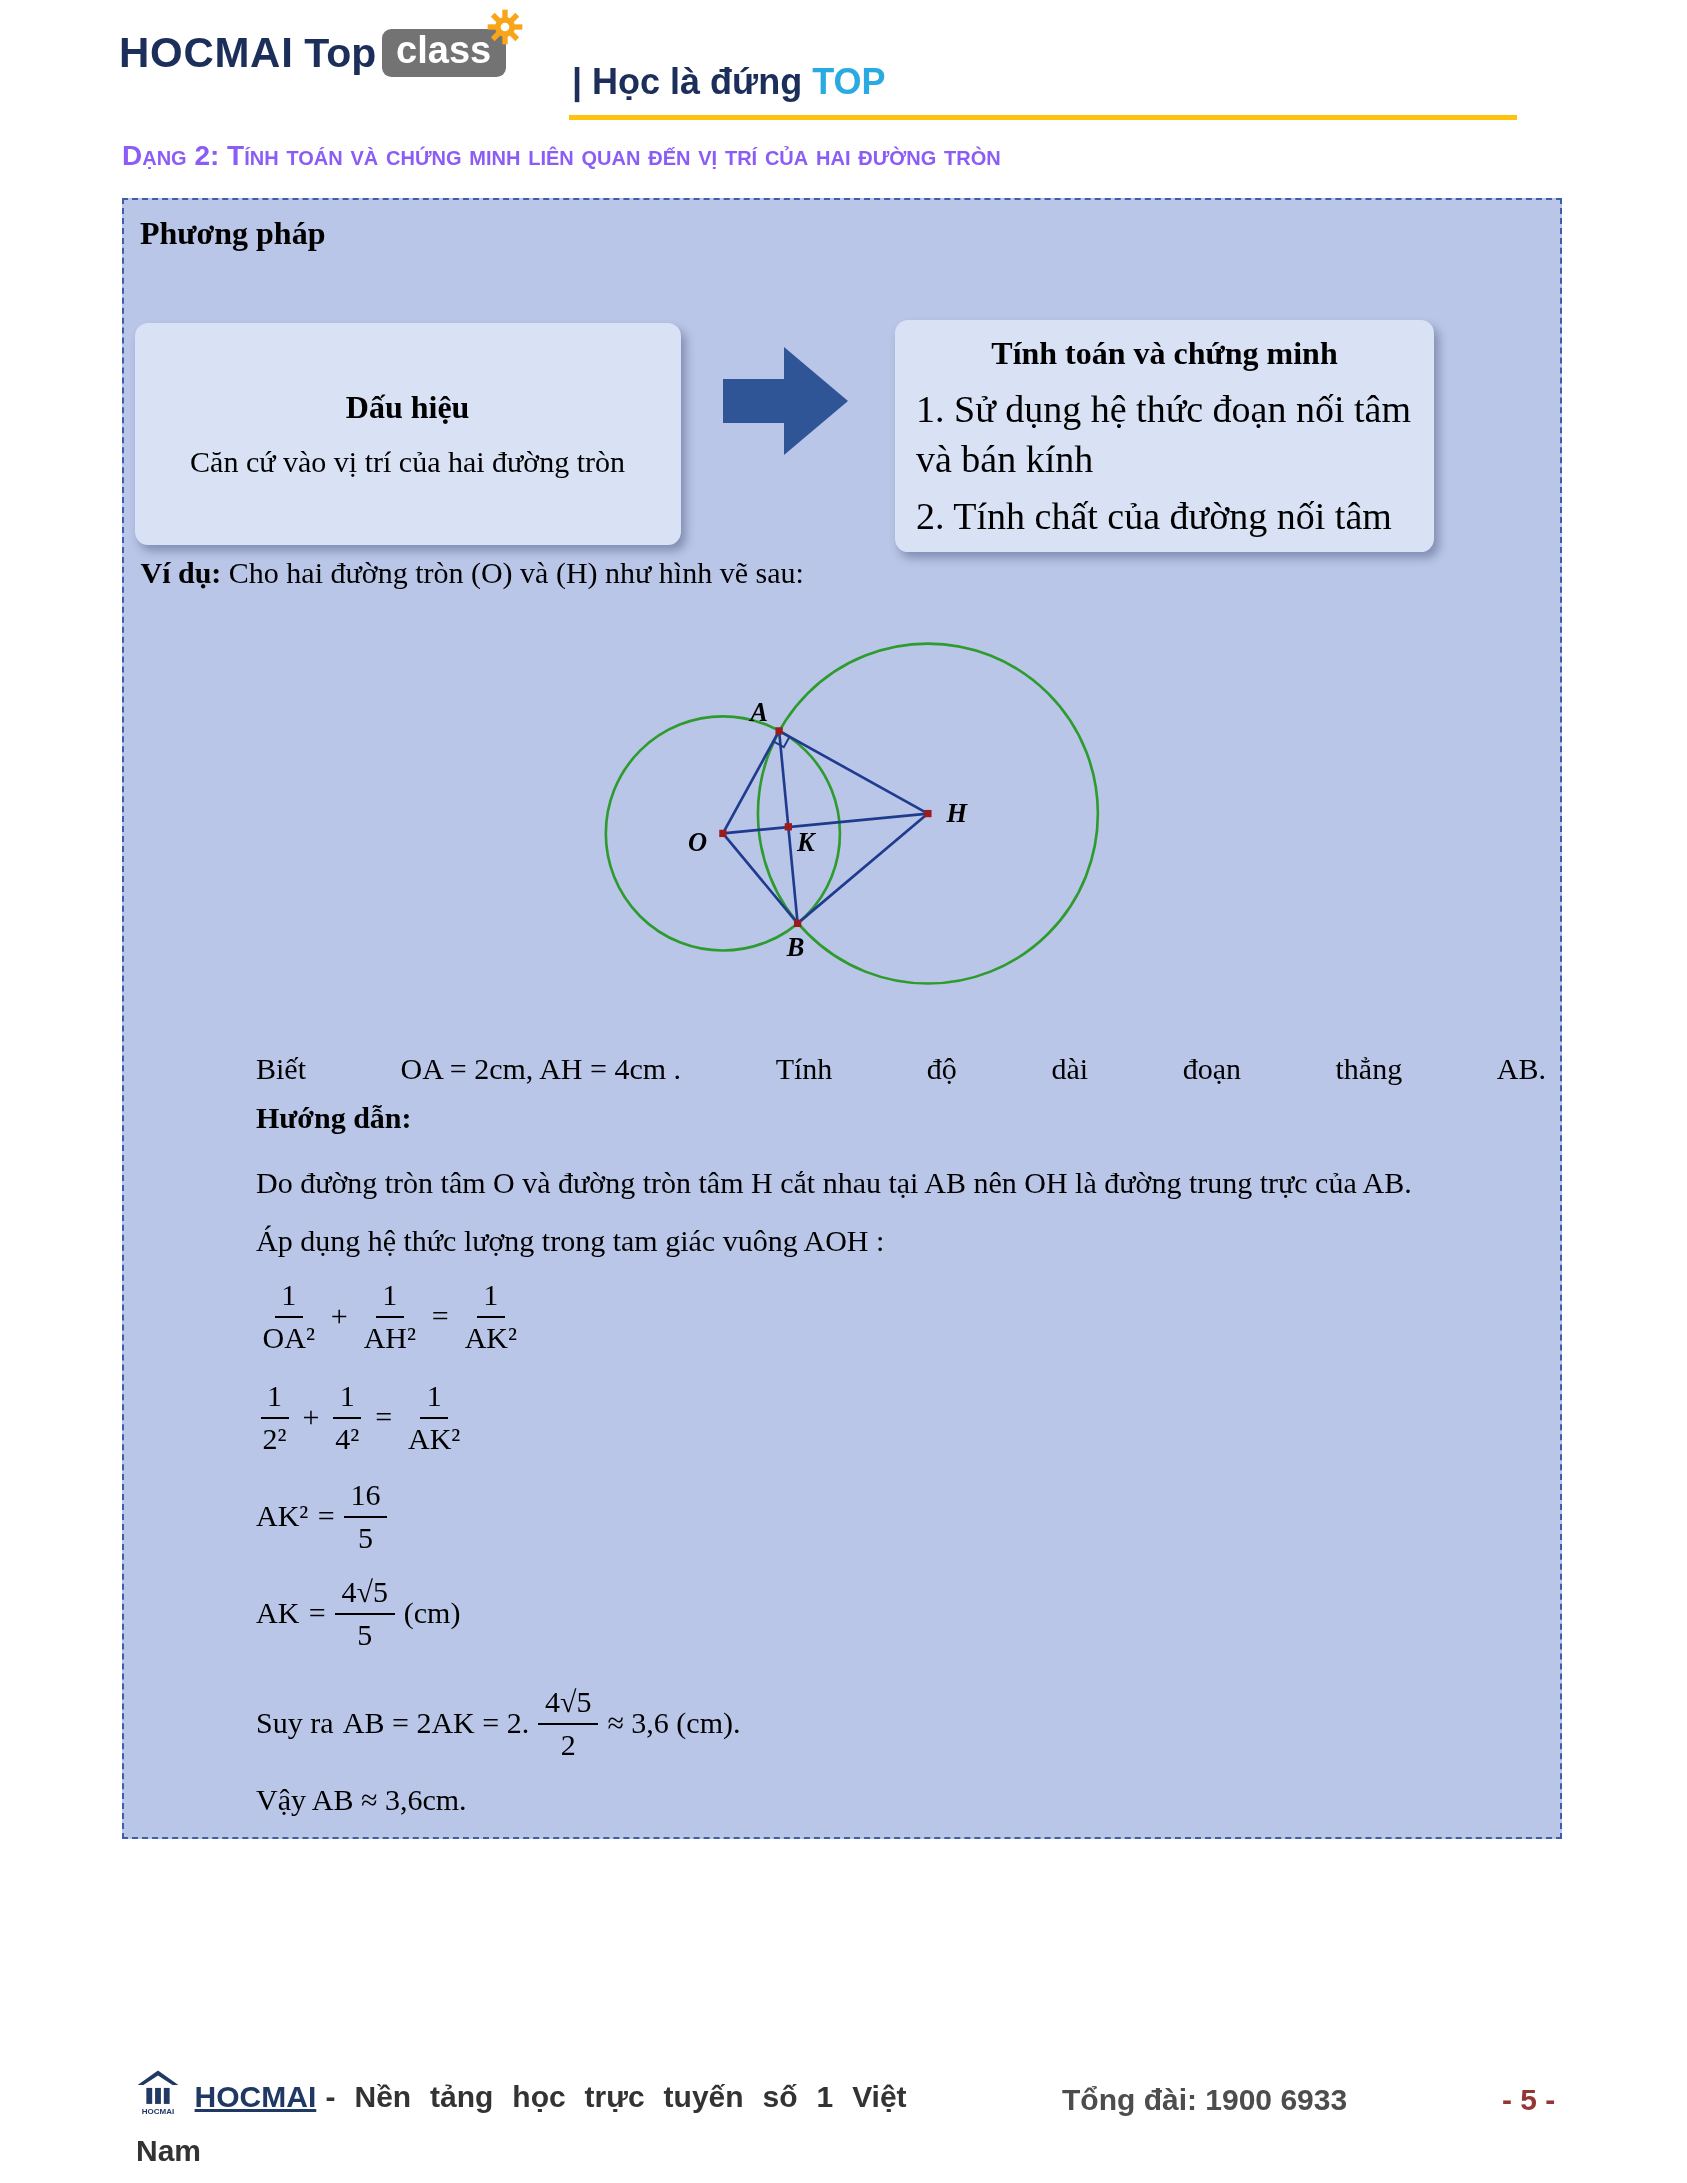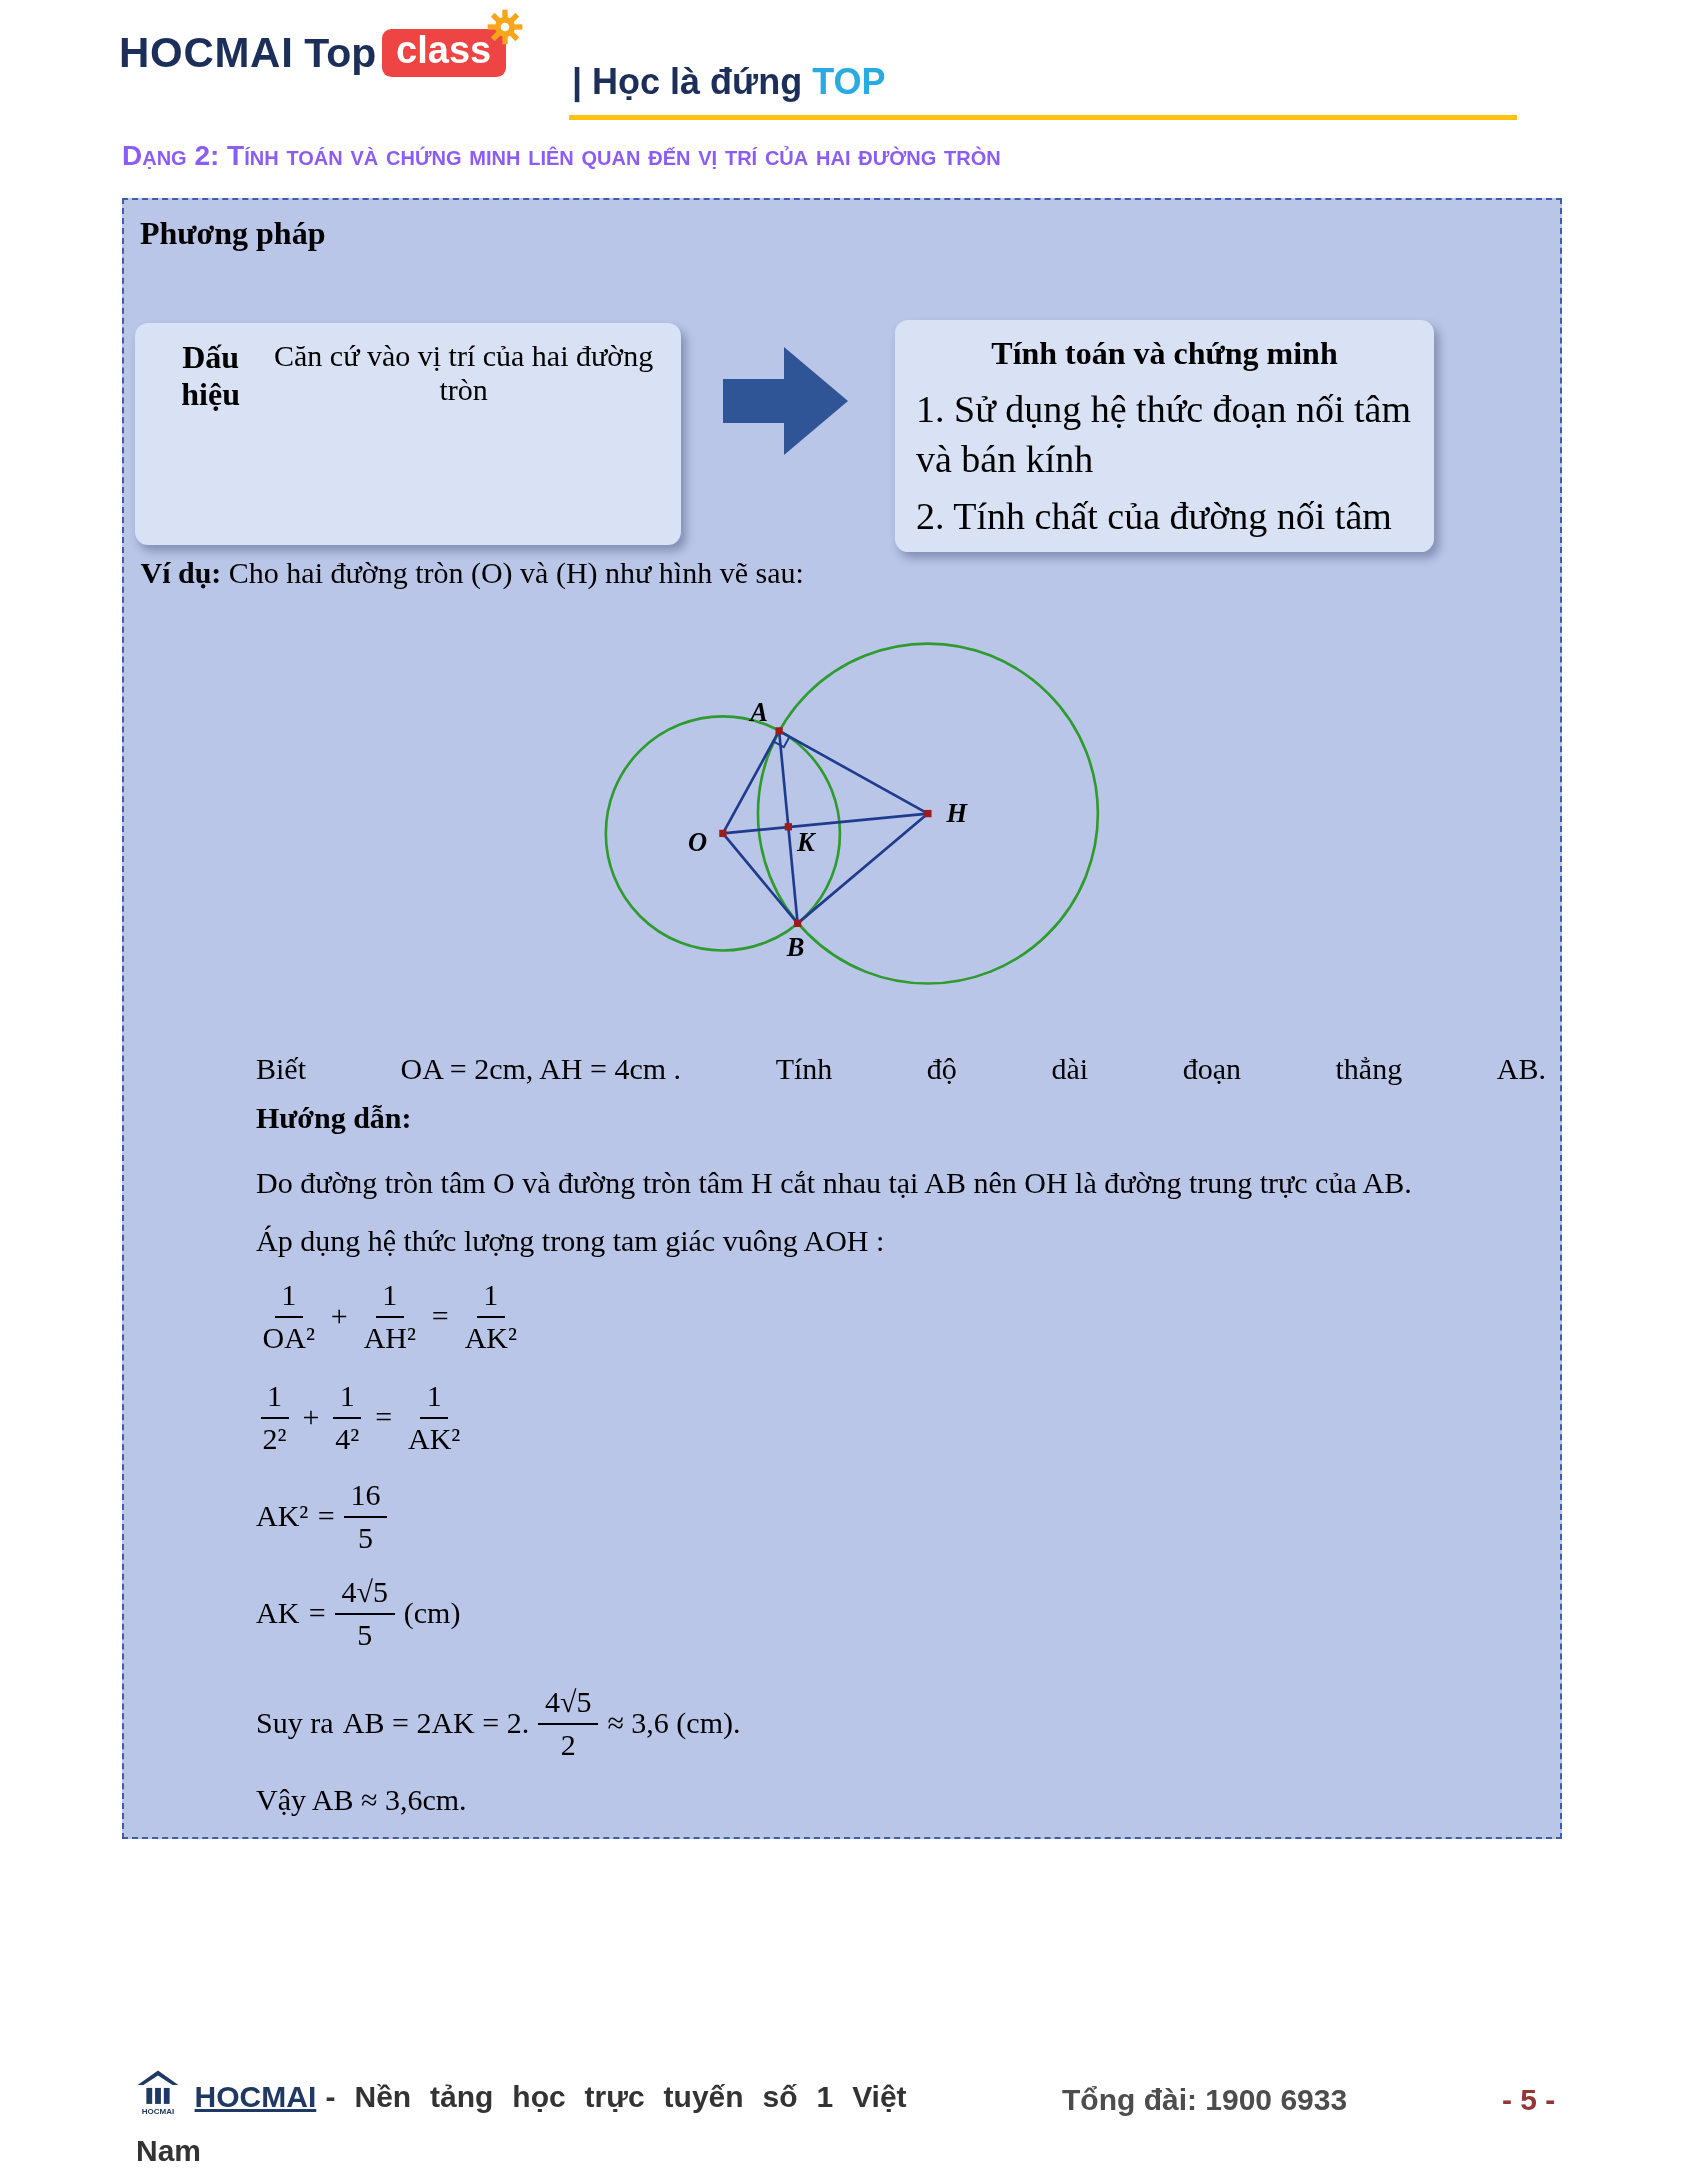--- a/index.html
+++ b/index.html
@@ -4,41 +4,41 @@
 <style>
   html,body{margin:0;padding:0;background:#ffffff;}
   .page{position:relative;width:1571px;height:2183px;background:#fff;overflow:hidden;
         font-family:"Liberation Serif",serif;color:#000;}
 
   
   .logo{position:absolute;left:119px;top:29px;display:flex;align-items:center;
         font-family:"Liberation Sans",sans-serif;font-weight:bold;}
   .logo-hocmai{font-size:42px;color:#1C2E5A;letter-spacing:0.7px;}
   .logo-top{font-size:41px;color:#1C2E5A;margin-left:10.6px;}
-  .logo-class-box{position:relative;background:#ef4444;border-radius:9.3px;padding:0 14.6px 5.3px;margin-left:5.3px;}
+  .logo-class-box{position:relative;background:#737373;border-radius:9.3px;padding:0 14.6px 5.3px;margin-left:5.3px;}
   .logo-class{font-size:38px;color:#ffffff;}
   .gear{position:absolute;right:-17px;top:-20px;}
   .tagline{position:absolute;left:572px;top:33px;font-family:"Liberation Sans",sans-serif;
            font-weight:bold;font-size:36px;color:#1C2E5A;margin-top:28px;}
   .tagline-top{color:#29ABE2;}
   .yellow-rule{position:absolute;left:569px;top:115px;width:948px;height:5.3px;background:#FFC20E;}
 
   
   .page-title{position:absolute;left:122px;top:140px;font-family:"Liberation Sans",sans-serif;
               font-weight:bold;font-size:28px;color:#8b5cf6;font-variant:small-caps;}
 
   
   .panel{position:absolute;left:122px;top:198px;width:1440px;height:1641px;
          background:#B9C6E7;border:2px dashed #3E5EA9;box-sizing:border-box;}
   .method-label{position:absolute;left:16px;top:14.6px;font-size:32px;font-weight:bold;}
 
   .box{position:absolute;background:#D9E2F4;border-radius:13.2px;
        box-shadow:4.6px 6px 9.3px rgba(50,60,100,0.40);box-sizing:border-box;margin-top:44px;}
-  .box-left{left:10.6px;top:79px;width:546px;height:222px;display:flex;flex-direction:row;
-            justify-content:center;align-items:flex-start;text-align:center;padding:16px 20px;}
+  .box-left{left:10.6px;top:79px;width:546px;height:222px;display:flex;flex-direction:column;
+            justify-content:center;align-items:center;text-align:center;padding:8px 20px;}
   .box-left .bx-title{font-size:32px;font-weight:bold;margin-bottom:18.5px;}
   .box-left .bx-body{font-size:30px;}
   .box-right{left:771px;top:76px;width:539px;height:232px;padding:14.6px 21px;}
   .box-right .bx-title{font-size:32px;font-weight:bold;text-align:center;margin-bottom:12px;}
   .box-right .bx-item{font-size:38px;line-height:1.32;margin-bottom:6.6px;}
 
   .arrow{position:absolute;left:599px;top:147px;display:flex;align-items:center;}
   .arrow-bar{width:61px;height:44px;background:#2F5597;}
   .arrow-head{width:0;height:0;border-left:64px solid #2F5597;
               border-top:54px solid transparent;border-bottom:54px solid transparent;}

